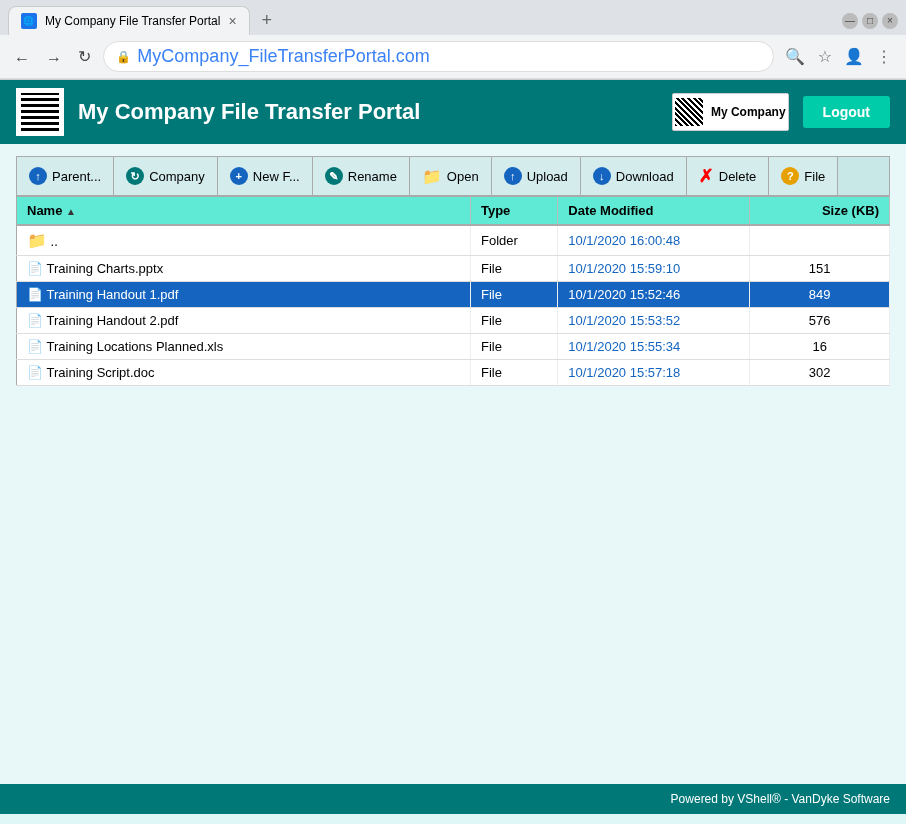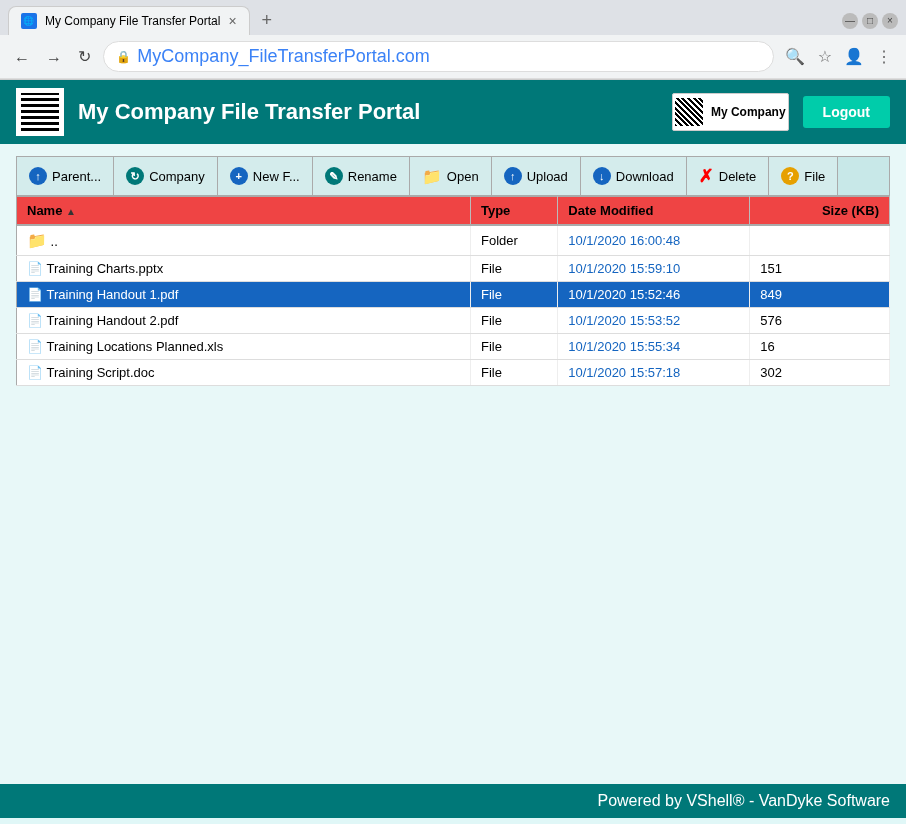--- a/index.html
+++ b/index.html
@@ -49,32 +49,32 @@
     .btn-icon.blue { background: #1565c0; }
     .btn-icon.teal { background: #007878; }
     .btn-icon.upload-icon { background: #1565c0; }
     .btn-icon.download-icon { background: #1565c0; }
     .btn-icon.help-icon { background: #e6a000; }
     .delete-x { color: red; font-size: 18px; font-weight: bold; }
     .folder-icon-yellow { color: #d4a000; font-size: 16px; }
 
     
     .file-table { width: 100%; border-collapse: collapse; background: white; border: 1px solid #aaa; }
-    .file-table th { background: #ef4444; padding: 6px 10px; text-align: left; font-size: 13px; border-bottom: 2px solid #aaa; border-right: 1px solid #bbb; cursor: pointer; user-select: none; }
+    .file-table th { background: #5eead4; padding: 6px 10px; text-align: left; font-size: 13px; border-bottom: 2px solid #aaa; border-right: 1px solid #bbb; cursor: pointer; user-select: none; }
     .file-table th.right { text-align: right; }
     .file-table td { padding: 5px 10px; border-bottom: 1px solid #ddd; border-right: 1px solid #eee; font-size: 13px; }
     .file-table tr.selected { background: #1565c0; color: white; }
     .file-table tr.selected td { color: white; }
-    .file-table td.right { text-align: left; }
+    .file-table td.right { text-align: center; }
     .file-table td.date { color: #1565c0; }
     .file-table tr.selected td.date { color: white; }
     .sort-arrow { font-size: 10px; color: #333; }
 
     
-    .app-footer { background: #007878; color: white; text-align: right; padding: 8px 16px; font-size: 16px; }
+    .app-footer { background: #007878; color: white; text-align: right; padding: 8px 16px; font-size: 12px; }
 
     .name-col { width: 52%; }
     .type-col { width: 10%; }
     .date-col { width: 22%; }
     .size-col { width: 16%; }
   </style>
 </head>
 <body>
 
 <div class="browser-chrome">

